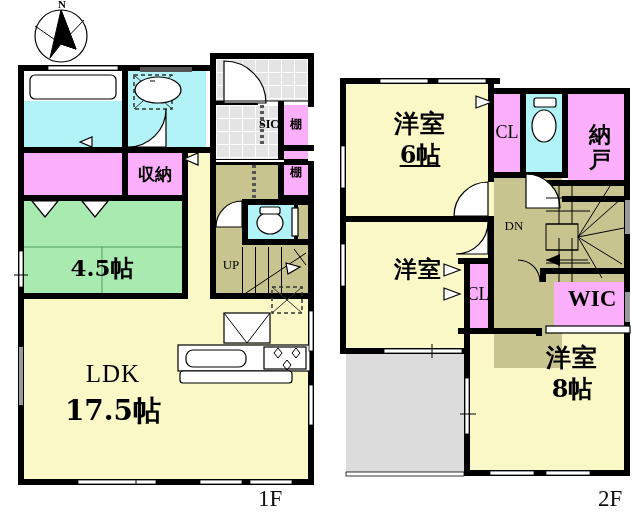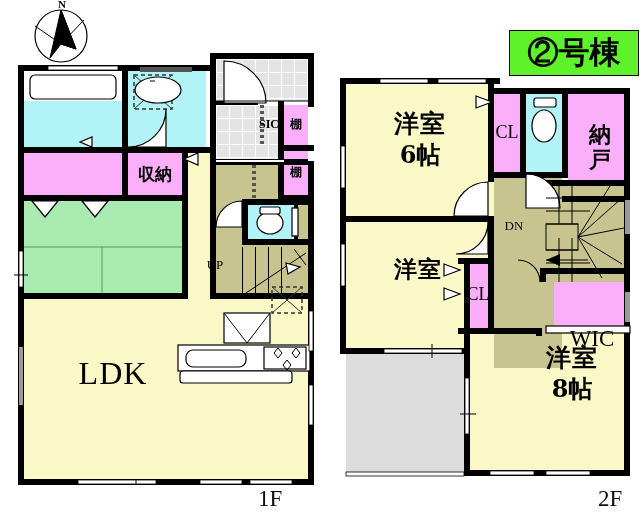--- a/index.html
+++ b/index.html
@@ -65,23 +65,20 @@
       <circle cx="41" cy="34" r="26" class="sw"></circle>
       <polygon points="41,8 30,56 41,42 56,47" fill="#000" stroke="#000" stroke-width="1"></polygon>
       <line x1="41" y1="42" x2="56" y2="47" class="thin"></line>
       <line x1="41" y1="42" x2="15" y2="24" class="thin"></line>
       <line x1="41" y1="42" x2="64" y2="18" class="thin"></line>
       <line x1="41" y1="8" x2="56" y2="47" class="thin"></line>
     </svg>
     <div class="lbl roman" style="left:33px;top:-4px;width:18px;height:14px;font-size:11px;font-weight:bold;">N</div>
   </div>
 
-  <div class="badge" style="left:509px;top:30px;width:128px;height:44px;">
-    <span>②号棟</span>
-  </div>
 
   <div class="ab" style="left:18px;top:65px;width:296px;height:420px;">
 
     <div class="ab f-white" style="left:6px;top:6px;width:98px;height:30px;"></div>
     <div class="ab f-cyan" style="left:6px;top:36px;width:98px;height:46px;"></div>
     <div class="ab f-cyan" style="left:110px;top:6px;width:78px;height:76px;"></div>
 
     <div class="ab f-pink" style="left:6px;top:88px;width:98px;height:44px;"></div>
     <div class="ab f-pink" style="left:110px;top:88px;width:54px;height:44px;"></div>
 
@@ -212,24 +209,26 @@
       <rect x="182" y="415" width="42" height="4" fill="#fff" stroke="#000" stroke-width="0.8"></rect>
       <rect x="232" y="415" width="42" height="4" fill="#fff" stroke="#000" stroke-width="0.8"></rect>
       <line x1="118" y1="414" x2="118" y2="420" stroke="#000" stroke-width="1"></line>
       <line x1="-4" y1="210" x2="10" y2="210" stroke="#000" stroke-width="1"></line>
     </svg>
 
     <div class="lbl jp" style="left:112px;top:96px;width:50px;height:28px;font-size:17px;">収納</div>
     <div class="lbl roman" style="left:236px;top:48px;width:30px;height:22px;font-size:12px;font-weight:bold;">SIC</div>
     <div class="lbl jp" style="left:268px;top:48px;width:20px;height:22px;font-size:12px;">棚</div>
     <div class="lbl jp" style="left:268px;top:96px;width:20px;height:22px;font-size:12px;">棚</div>
-    <div class="lbl roman" style="left:180px;top:190px;width:34px;height:20px;font-size:13px;">UP</div>
-
-
-    <div class="lbl roman" style="left:36px;top:290px;width:118px;height:38px;font-size:32px;letter-spacing:1px;text-align:center;">LDK</div>
+    <div class="lbl roman" style="left:196px;top:190px;width:34px;height:20px;font-size:13px;">UP</div>
+
+    <div class="lbl jp" style="left:28px;top:188px;width:112px;height:30px;font-size:23px;">4.5帖</div>
+
+    <div class="lbl roman" style="left:36px;top:290px;width:118px;height:38px;font-size:25px;letter-spacing:1px;text-align:center;">LDK</div>
+    <div class="lbl jp" style="left:32px;top:328px;width:126px;height:36px;font-size:28px;">17.5帖</div>
   </div>
 
   <div class="floorlab" style="left:258px;top:486px;">1F</div>
 
   <div class="ab" style="left:340px;top:78px;width:296px;height:407px;">
 
     <div class="ab f-yellow" style="left:6px;top:6px;width:148px;height:132px;"></div>
     <div class="ab f-yellow" style="left:6px;top:144px;width:148px;height:126px;"></div>
     <div class="ab f-grey" style="left:6px;top:276px;width:118px;height:122px;"></div>
     <div class="ab f-yellow" style="left:130px;top:190px;width:160px;height:208px;"></div>
@@ -320,32 +319,32 @@
       <rect x="44" y="271" width="78" height="4" fill="#fff" stroke="#000" stroke-width="0.8"></rect>
       <line x1="92" y1="266" x2="92" y2="280" stroke="#000" stroke-width="1"></line>
       <rect x="125" y="300" width="4" height="56" fill="#fff" stroke="#000" stroke-width="0.8"></rect>
       <line x1="120" y1="336" x2="136" y2="336" stroke="#000" stroke-width="1"></line>
       <rect x="150" y="393" width="44" height="4" fill="#fff" stroke="#000" stroke-width="0.8"></rect>
       <rect x="206" y="393" width="44" height="4" fill="#fff" stroke="#000" stroke-width="0.8"></rect>
       <rect x="6" y="394" width="118" height="4" fill="#fff" stroke="#000" stroke-width="0.8"></rect>
     </svg>
 
     <div class="lbl jp" style="left:26px;top:30px;width:108px;height:32px;font-size:25px;letter-spacing:1px;">洋室</div>
-    <div class="lbl jp" style="left:26px;top:62px;width:108px;height:30px;font-size:24px;">6帖</div>
+    <div class="lbl jp" style="left:26px;top:62px;width:108px;height:30px;font-size:24px;text-decoration:underline;">6帖</div>
 
     <div class="lbl jp" style="left:20px;top:176px;width:116px;height:30px;font-size:23px;letter-spacing:1px;">洋室</div>
 
     <div class="lbl jp" style="left:174px;top:264px;width:116px;height:32px;font-size:25px;letter-spacing:1px;">洋室</div>
     <div class="lbl jp" style="left:174px;top:296px;width:116px;height:30px;font-size:24px;">8帖</div>
 
     <div class="lbl roman" style="left:152px;top:42px;width:30px;height:24px;font-size:18px;">CL</div>
     <div class="lbl roman" style="left:122px;top:204px;width:32px;height:24px;font-size:18px;">CL</div>
     <div class="lbl jp" style="left:234px;top:30px;width:52px;height:78px;font-size:22px;flex-direction:column;line-height:1.15;" style2="vertical">
         <div>納</div>
         <div>戸</div>
       </div>
-    <div class="lbl roman" style="left:216px;top:206px;width:72px;height:30px;font-size:23px;font-weight:normal;margin-top:40px;">WIC</div>
+    <div class="lbl roman" style="left:216px;top:206px;width:72px;height:30px;font-size:23px;font-weight:bold;">WIC</div>
     <div class="lbl roman" style="left:156px;top:138px;width:36px;height:20px;font-size:13px;">DN</div>
   </div>
 
   <div class="floorlab" style="left:598px;top:486px;">2F</div>
 
 </div>
 
 </body></html>

